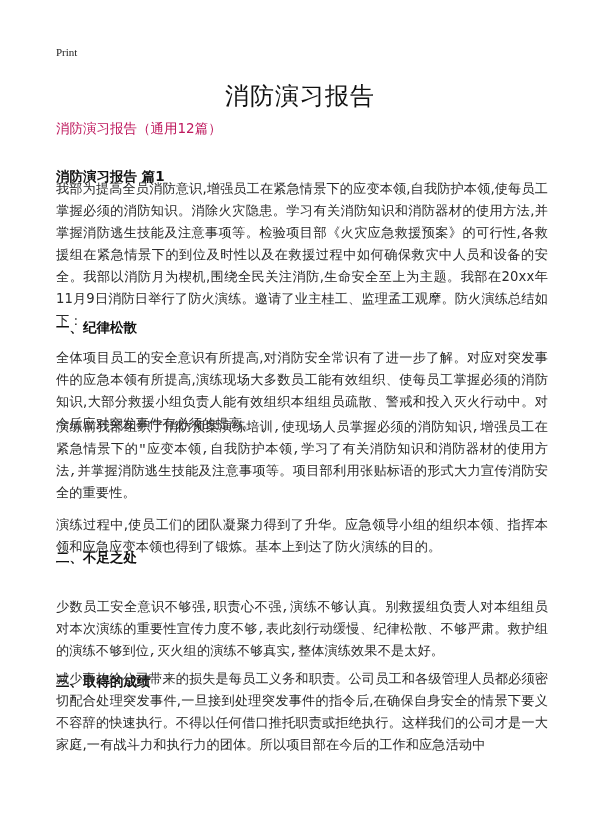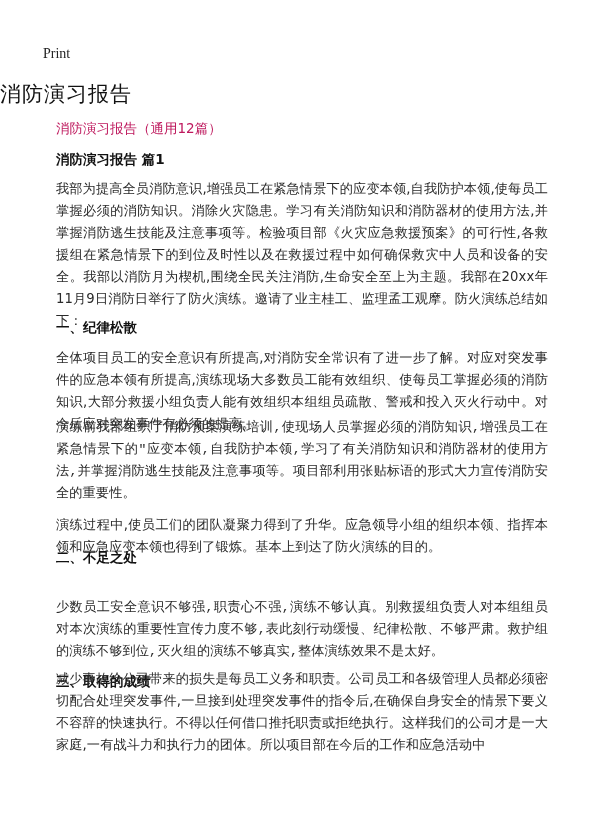--- a/index.html
+++ b/index.html
@@ -2,48 +2,48 @@
 <html><head>
 <meta charset="utf-8">
 <style>
   html, body { margin: 0; padding: 0; background: #ffffff; }
   body {
     width: 600px; height: 828px; overflow: hidden; position: relative;
     font-family: "DejaVu Sans", "Liberation Sans", sans-serif;
     color: #1a1a1a;
   }
   .print {
-    position: absolute; left: 43px; top: 46px;
+    position: absolute; left: 56px; top: 46px;
     font-family: "Liberation Serif", "DejaVu Serif", serif;
-    font-size: 14px; color: #222;
+    font-size: 11px; color: #222;
   }
   .doc-title {
     position: absolute; left: 0; width: 600px; top: 80px;
-    font-size: 21px; color: #111; letter-spacing: 1px;
+    text-align: center; font-size: 24px; color: #111; letter-spacing: 1px;
   }
   .subtitle { position: absolute; left: 56px; top: 120px; font-size: 13.5px; color: #be185d; }
   .section-h {
     position: absolute; left: 56px; font-size: 13.5px; font-weight: bold; color: #111;
   }
   .para {
     position: absolute; left: 56px; width: 492px;
     font-size: 13.2px; line-height: 22px; color: #2a2a2a;
     text-align: justify; letter-spacing: 0.1px;
   }
 </style>
 </head>
 <body>
 
 <div class="print">Print</div>
 
 <h1 class="doc-title" style="margin:0;font-weight:normal;">消防演习报告</h1>
 
 <div class="subtitle">消防演习报告（通用12篇）</div>
 
-<div class="section-h" style="top:151px;">消防演习报告 篇1</div>
+<div class="section-h" style="top:168px;">消防演习报告 篇1</div>
 
 <div class="para" style="top:178px;">我部为提高全员消防意识,增强员工在紧急情景下的应变本领,自我防护本领,使每员工掌握必须的消防知识。消除火灾隐患。学习有关消防知识和消防器材的使用方法,并掌握消防逃生技能及注意事项等。检验项目部《火灾应急救援预案》的可行性,各救援组在紧急情景下的到位及时性以及在救援过程中如何确保救灾中人员和设备的安全。我部以消防月为楔机,围绕全民关注消防,生命安全至上为主题。我部在20xx年11月9日消防日举行了防火演练。邀请了业主桂工、监理孟工观摩。防火演练总结如下：</div>
 
 <div class="section-h" style="top:319px;">一、纪律松散</div>
 
 <div class="para" style="top:347px;">全体项目员工的安全意识有所提高,对消防安全常识有了进一步了解。对应对突发事件的应急本领有所提高,演练现场大多数员工能有效组织、使每员工掌握必须的消防知识,大部分救援小组负责人能有效组织本组组员疏散、警戒和投入灭火行动中。对今后应对突发事件有必须的提高。</div>
 
 <div class="para" style="top:417px;font-family:Liberation Mono, monospace;">演练前我部组织了消防预案演练培训,使现场人员掌握必须的消防知识,增强员工在紧急情景下的"应变本领,自我防护本领,学习了有关消防知识和消防器材的使用方法,并掌握消防逃生技能及注意事项等。项目部利用张贴标语的形式大力宣传消防安全的重要性。</div>
 
 <div class="para" style="top:514px;">演练过程中,使员工们的团队凝聚力得到了升华。应急领导小组的组织本领、指挥本领和应急应变本领也得到了锻炼。基本上到达了防火演练的目的。</div>

